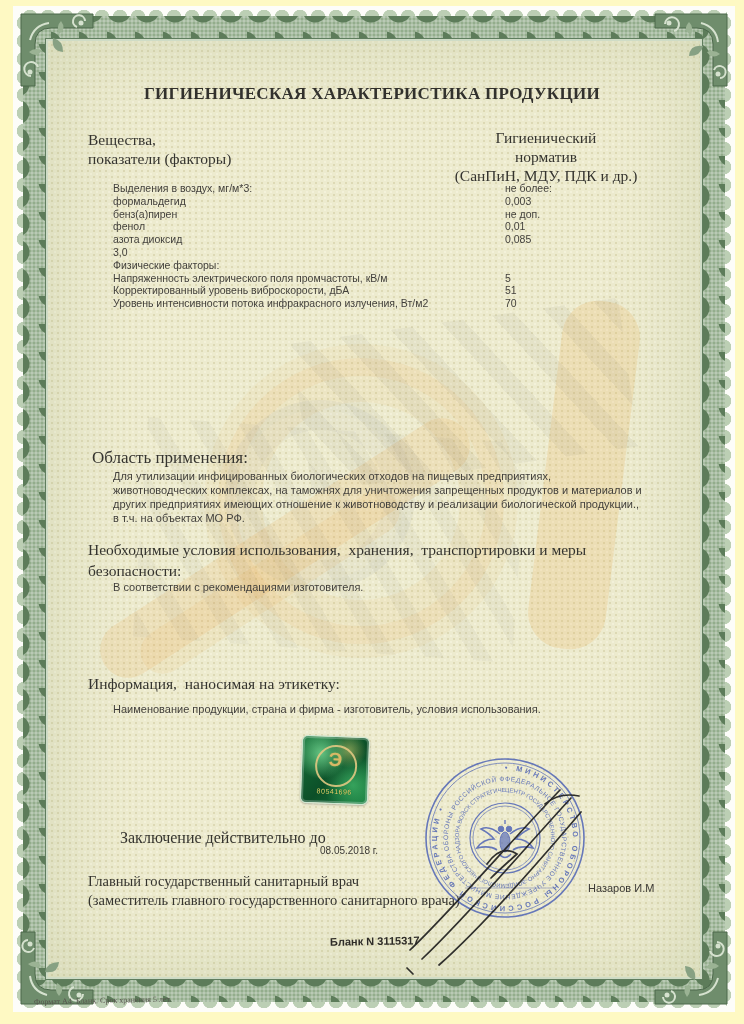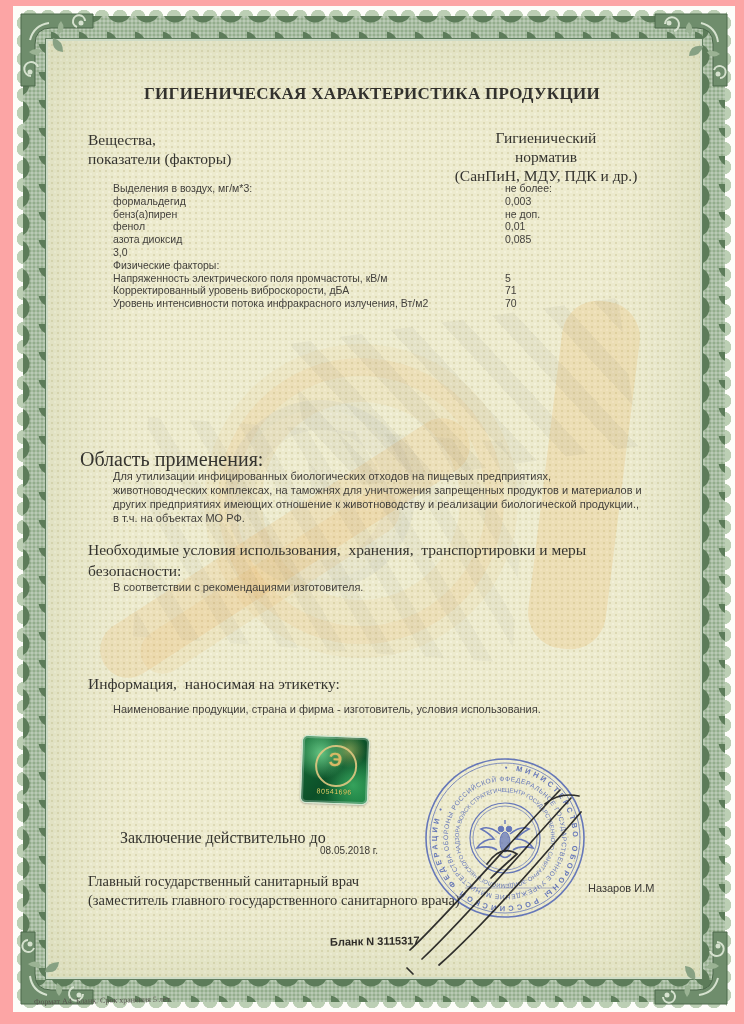--- a/index.html
+++ b/index.html
@@ -1,16 +1,16 @@
 <!DOCTYPE html>
 <html><head>
 <meta charset="utf-8">
 <style>
   html,body{margin:0;padding:0;background:#dddbd5;}
-  .screen{position:relative;width:744px;height:1024px;background:#fca5a5;overflow:hidden;
+  .screen{position:relative;width:744px;height:1024px;background:#fef9c3;overflow:hidden;
           font-family:"Liberation Sans",sans-serif;color:#3f3d3a;}
   
   .cert{position:absolute;left:13px;top:6px;right:9px;bottom:12px;background:#fdfdf9;}
   .sc{position:absolute;}
   .sc-top{top:0;left:8px;right:8px;height:11px;
     background:radial-gradient(circle at 9px 11px,#bccfb4 7px,transparent 7.5px);
     background-size:18px 11px;background-repeat:repeat-x;}
   .sc-bottom{bottom:0;left:8px;right:8px;height:11px;
     background:radial-gradient(circle at 9px 0px,#bccfb4 7px,transparent 7.5px);
     background-size:18px 11px;background-repeat:repeat-x;}
@@ -71,21 +71,21 @@
   .abs{position:absolute;z-index:5;}
   .serif{font-family:"Liberation Serif",serif;color:#35342f;white-space:pre-wrap;}
   .title{left:0;right:0;top:84px;text-align:center;font-size:17px;font-weight:bold;
     letter-spacing:.3px;color:#32312d;}
   .colhead-left{left:88px;top:130px;font-size:15.5px;line-height:19px;}
   .colhead-right{left:440px;top:128px;width:212px;text-align:center;font-size:15.5px;line-height:19px;}
   .tbl{left:113px;top:182px;width:566px;font-size:10.5px;line-height:12.8px;color:#413f3b;}
   .tbl .row{display:flex;}
   .tbl .lbl{width:392px;}
   .tbl .val{flex:1;}
-  .h-scope{left:80px;top:448px;font-size:20px;}
+  .h-scope{left:92px;top:448px;font-size:17px;}
   .p-scope{left:113px;top:469px;width:532px;font-size:11px;line-height:14px;color:#413f3b;}
   .h-cond{left:88px;top:539px;font-size:15.5px;line-height:21px;}
   .p-cond{left:113px;top:581px;font-size:11px;color:#413f3b;}
   .h-label{left:88px;top:675px;font-size:15.5px;}
   .p-label{left:113px;top:703px;font-size:11px;color:#413f3b;}
   .validity-label{left:88px;top:829px;font-size:16px;margin-left:32px;}
   .validity-date{left:320px;top:845px;font-size:10px;color:#3a3834;}
   .sig-line1{left:88px;top:873px;font-size:14.5px;}
   .sig-line2{left:88px;top:892px;font-size:14.5px;}
   .sig-name{left:588px;top:882px;font-size:11px;color:#3a3834;text-align:right;}
@@ -186,21 +186,21 @@
     <div class="row">
         <span class="lbl">Физические факторы:</span>
         <span class="val"></span>
       </div>
     <div class="row">
         <span class="lbl">Напряженность электрического поля промчастоты, кВ/м</span>
         <span class="val">5</span>
       </div>
     <div class="row">
         <span class="lbl">Корректированный уровень виброскорости, дБА</span>
-        <span class="val">71</span>
+        <span class="val">51</span>
       </div>
     <div class="row">
         <span class="lbl">Уровень интенсивности потока инфракрасного излучения, Вт/м2</span>
         <span class="val">70</span>
       </div>
   </div>
 
   <div class="abs serif h-scope">Область применения:</div>
   <div class="abs p-scope">Для утилизации инфицированных биологических отходов на пищевых предприятиях, животноводческих комплексах, на таможнях для уничтожения запрещенных продуктов и материалов и других предприятиях имеющих отношение к животноводству и реализации биологической продукции., в т.ч. на объектах МО РФ.</div>
 

